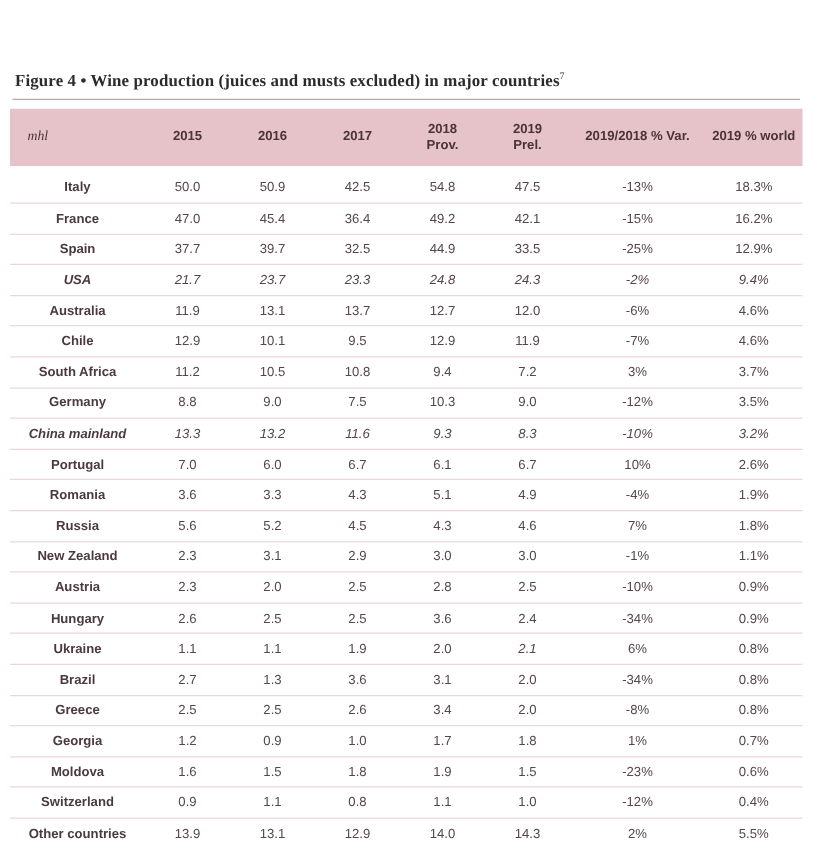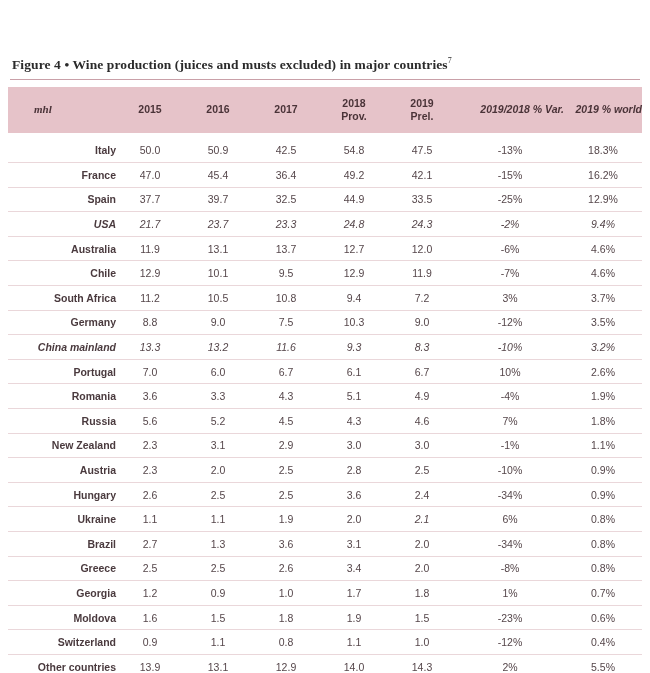--- a/index.html
+++ b/index.html
@@ -55,44 +55,43 @@
     color: #4a3338;
     font-weight: bold;
     height: 46px;
     vertical-align: middle;
     line-height: 1.15;
     font-size: 10.5px;
   }
   thead th.unit {
     font-family: "Liberation Serif", serif;
     font-style: italic;
-    font-weight: bold;
+    font-weight: normal;
     text-align: left;
-    padding-left: 26px;
+    padding-left: 14px;
     font-size: 11px;
     color: #4a3338;
   }
   thead th.num {
     text-align: center;
   }
   thead th.wide {
-    text-align: right;
-    font-style: italic;
+    text-align: center;
   }
   tbody td {
     height: 23.6px;
     vertical-align: middle;
     border-bottom: 1px solid #ead7da;
     color: #55464a;
   }
   tbody tr:first-child td {
     border-top: none;
   }
   td.country {
-    text-align: right;
+    text-align: center;
     padding-right: 26px;
     font-weight: bold;
     color: #4a3a3e;
     font-size: 10.5px;
   }
   td.num {
     text-align: center;
     font-size: 10.5px;
   }
   tr.est td.country,

